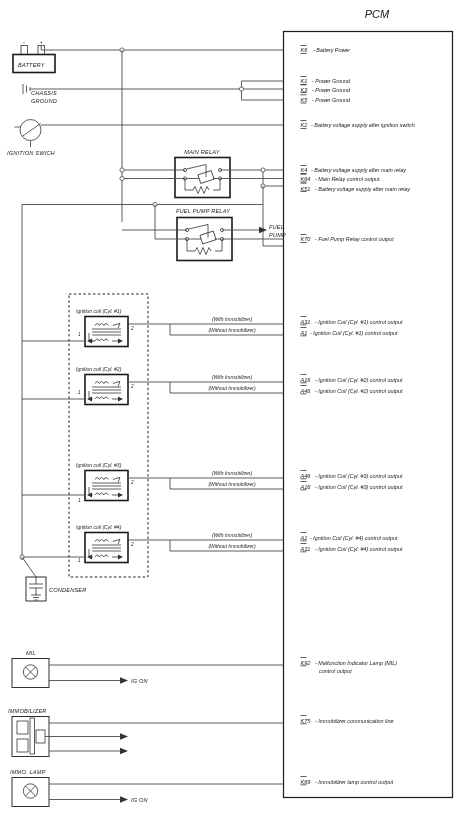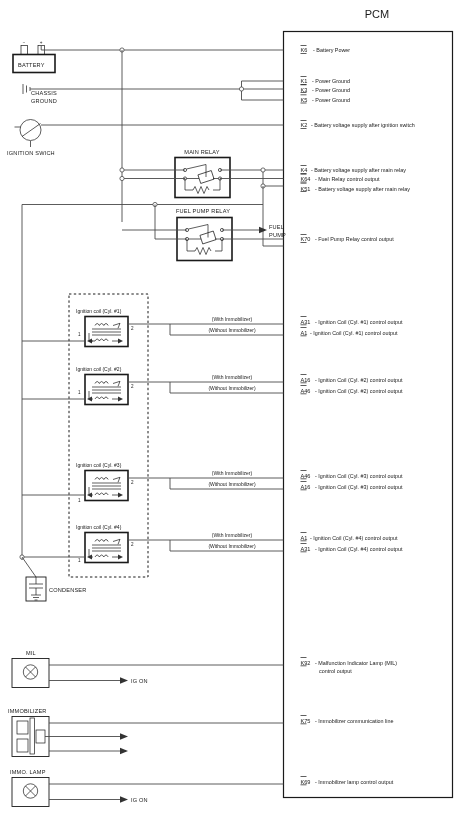--- a/index.html
+++ b/index.html
@@ -1,20 +1,20 @@
 <!DOCTYPE html>
 <html><head>
 <meta charset="utf-8">
 <title>PCM Wiring Diagram</title>
 <style>
   html,body{margin:0;padding:0;background:#ffffff;}
   body{width:460px;height:830px;overflow:hidden;
        font-family:"Liberation Sans","DejaVu Sans",sans-serif;
        color:#1a1a1a;}
-  #root{position:relative;width:460px;height:830px;}
+  #root{position:relative;width:460px;height:830px;font-style:italic;}
   svg#diagram{position:absolute;left:0;top:0;width:460px;height:830px;
               display:block;shape-rendering:geometricPrecision;}
   text{font-family:"Liberation Sans","DejaVu Sans",sans-serif;fill:#1a1a1a;}
   .lbl{font-size:5.4px;}
   .lbl-pin{font-size:5.6px;}
   .lbl-comp{font-size:5.6px;letter-spacing:.2px;}
   .lbl-small{font-size:5px;}
   .lbl-num{font-size:4.6px;}
   .title{font-size:11px;}
   .wire{stroke:#4a4a4a;stroke-width:0.9;fill:none;}

